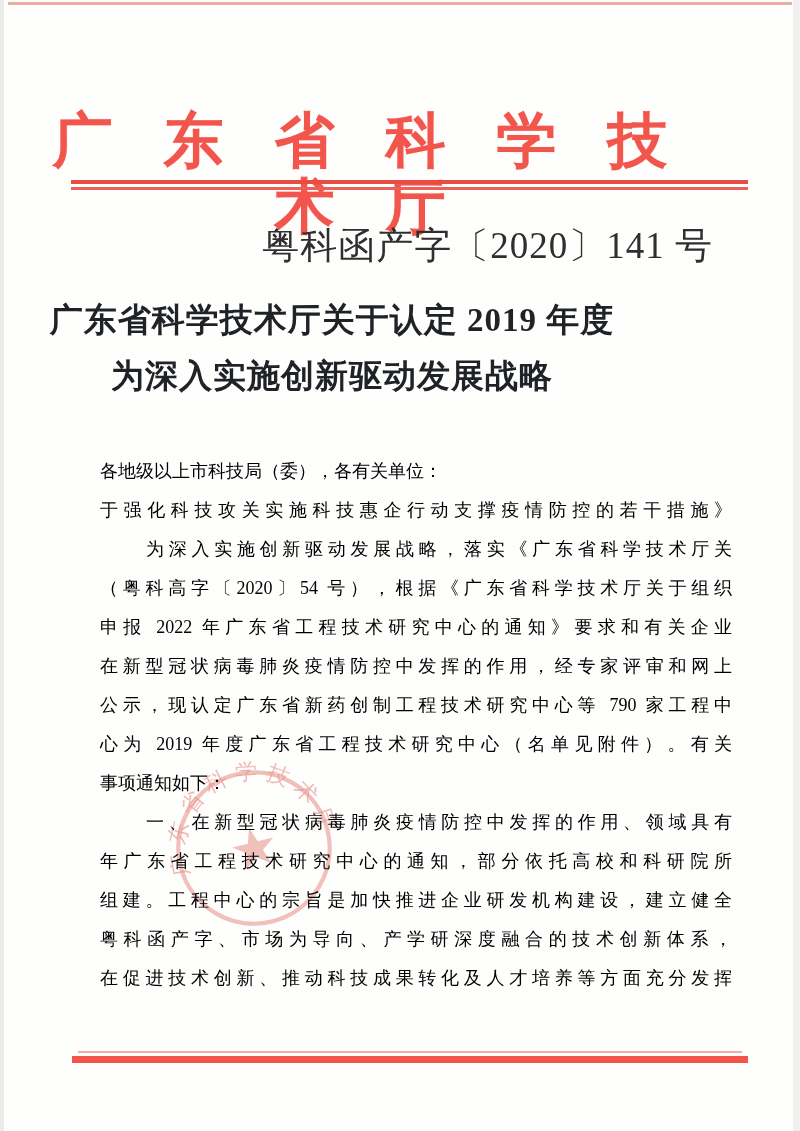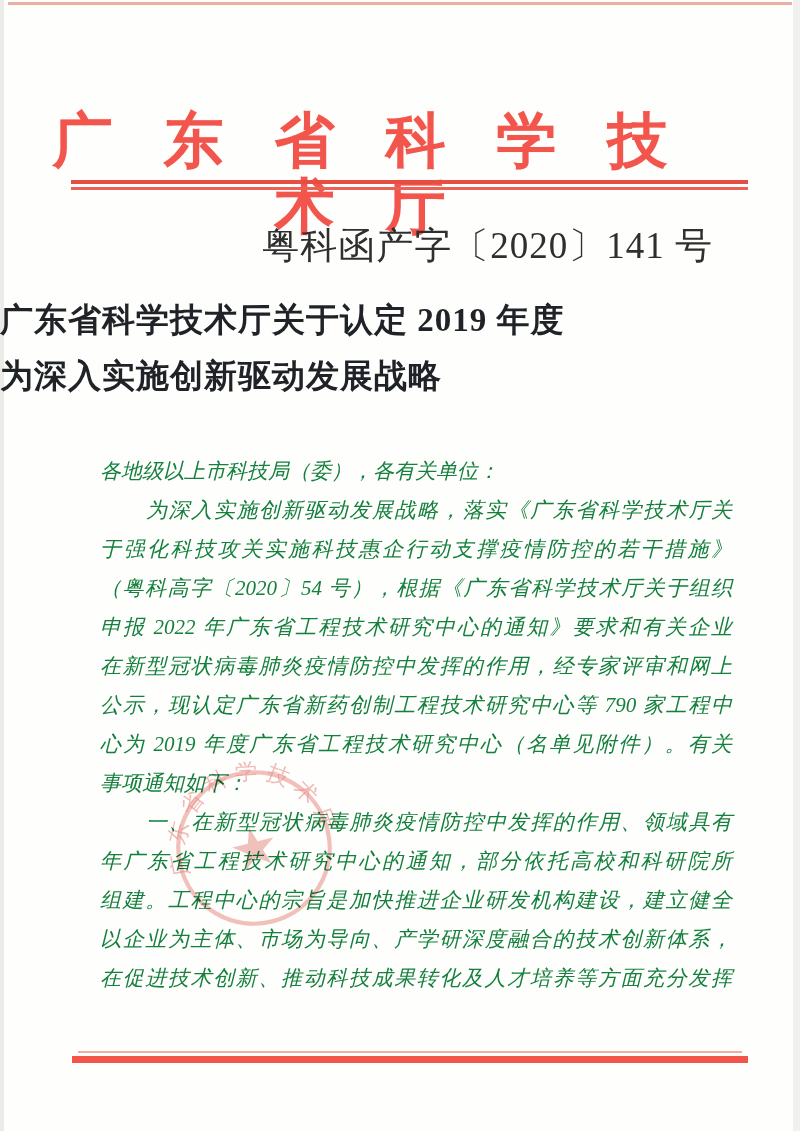--- a/index.html
+++ b/index.html
@@ -23,27 +23,27 @@
   .rule-double{position:absolute;left:71px;top:180px;width:677px;}
   .rule-double .r1{height:4px;background:#e74d43;}
   .rule-double .r2{height:3px;background:#ec6157;margin-top:3px;}
 
   .doc-number{
     position:absolute;top:221px;right:87px;
     font-size:37px;color:#2f2f2f;letter-spacing:1px;
   }
 
   .notice-title{
-    position:absolute;left:0;top:292px;width:664px;
+    position:absolute;left:0;top:292px;width:664px;text-align:center;
     font-size:33px;font-weight:700;color:#1f2226;line-height:56px;letter-spacing:1px;
   }
 
   .body-text{
     position:absolute;left:100px;top:452px;width:632px;
-    font-size:21px;color:#15803d;font-style:italic;
+    font-size:18px;color:#000000;
   }
   .body-text .line{
     height:39px;line-height:39px;white-space:nowrap;
   }
   .body-text .line.j{
     white-space:normal;text-align:justify;text-align-last:justify;
   }
   .body-text .line.ind{padding-left:46px;}
 
   
@@ -75,32 +75,32 @@
 
   <div class="doc-number">粤科函产字〔2020〕141 号</div>
 
   <div class="notice-title">
     <div>广东省科学技术厅关于认定 2019 年度</div>
     <div>为深入实施创新驱动发展战略</div>
   </div>
 
   <div class="body-text">
     <div class="line">各地级以上市科技局（委），各有关单位：</div>
+    <div class="line j">于强化科技攻关实施科技惠企行动支撑疫情防控的若干措施》</div>
     <div class="line j ind">为深入实施创新驱动发展战略，落实《广东省科学技术厅关</div>
-    <div class="line j">于强化科技攻关实施科技惠企行动支撑疫情防控的若干措施》</div>
     <div class="line j">（粤科高字〔2020〕54 号），根据《广东省科学技术厅关于组织</div>
     <div class="line j">申报 2022 年广东省工程技术研究中心的通知》要求和有关企业</div>
     <div class="line j">在新型冠状病毒肺炎疫情防控中发挥的作用，经专家评审和网上</div>
     <div class="line j">公示，现认定广东省新药创制工程技术研究中心等 790 家工程中</div>
     <div class="line j">心为 2019 年度广东省工程技术研究中心（名单见附件）。有关</div>
     <div class="line">事项通知如下：</div>
     <div class="line j ind">一、在新型冠状病毒肺炎疫情防控中发挥的作用、领域具有</div>
     <div class="line j">年广东省工程技术研究中心的通知，部分依托高校和科研院所</div>
     <div class="line j">组建。工程中心的宗旨是加快推进企业研发机构建设，建立健全</div>
-    <div class="line j">以企业为主体、市场为导向、产学研深度融合的技术创新体系，</div>
+    <div class="line j">粤科函产字、市场为导向、产学研深度融合的技术创新体系，</div>
     <div class="line j">在促进技术创新、推动科技成果转化及人才培养等方面充分发挥</div>
   </div>
 
   <div class="seal">
     <svg width="172" height="172" viewBox="0 0 200 200">
       <circle cx="100" cy="100" r="88" fill="none" stroke="#d8493e" stroke-width="5" opacity="0.55"></circle>
       <path id="sealArc" d="M 26 130 A 80 80 0 1 1 174 130" fill="none"></path>
       <text font-size="26" fill="#d8493e" opacity="0.6" letter-spacing="8" font-family="Liberation Serif, DejaVu Serif, serif">
         <textPath href="#sealArc" startOffset="6%">广东省科学技术厅</textPath>
       </text>

